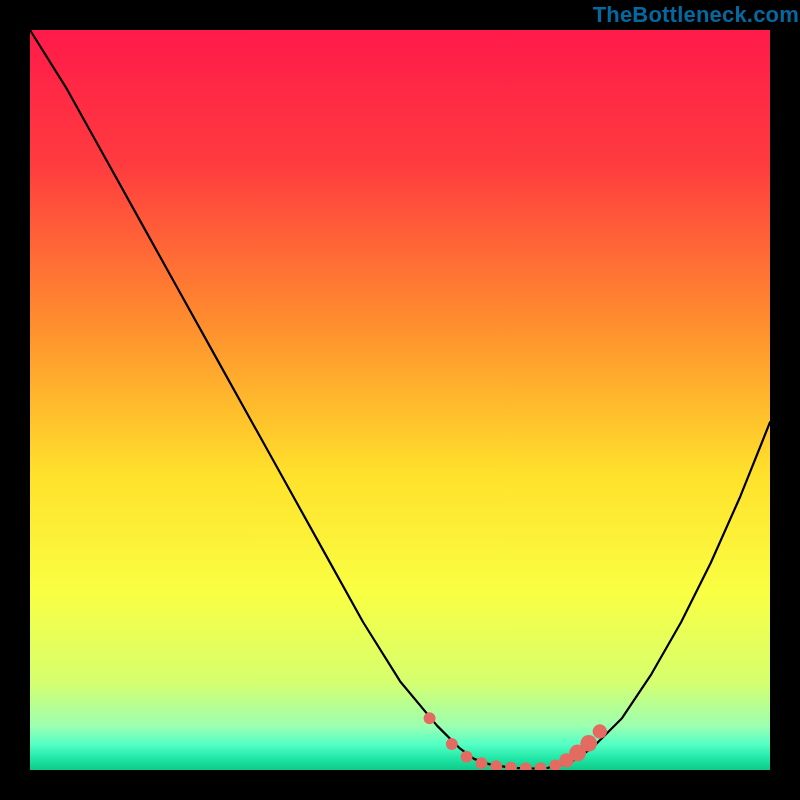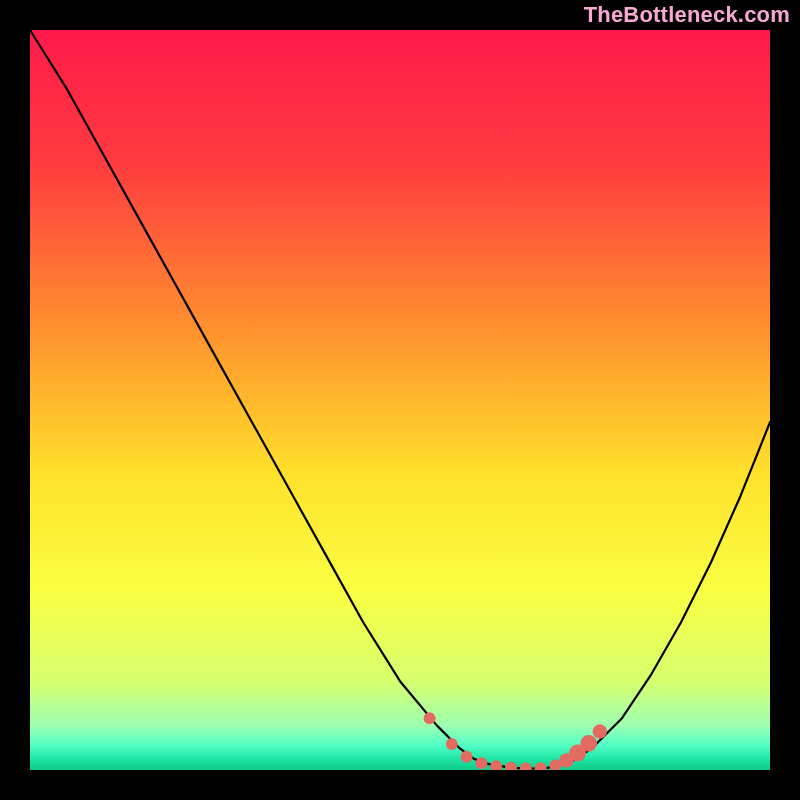--- a/index.html
+++ b/index.html
@@ -13,22 +13,22 @@
   }
   .stage {
     position: relative;
     width: 800px;
     height: 800px;
     background: #000;
   }
   .watermark {
     position: absolute;
     top: 2px;
-    right: 10px;
-    color: #f9a8d4;
+    right: 1px;
+    color: #0369a1;
     font-size: 22px;
     font-weight: bold;
     letter-spacing: 0.2px;
     z-index: 3;
     text-align: right;
   }
   svg {
     position: absolute;
     left: 0;
     top: 0;

